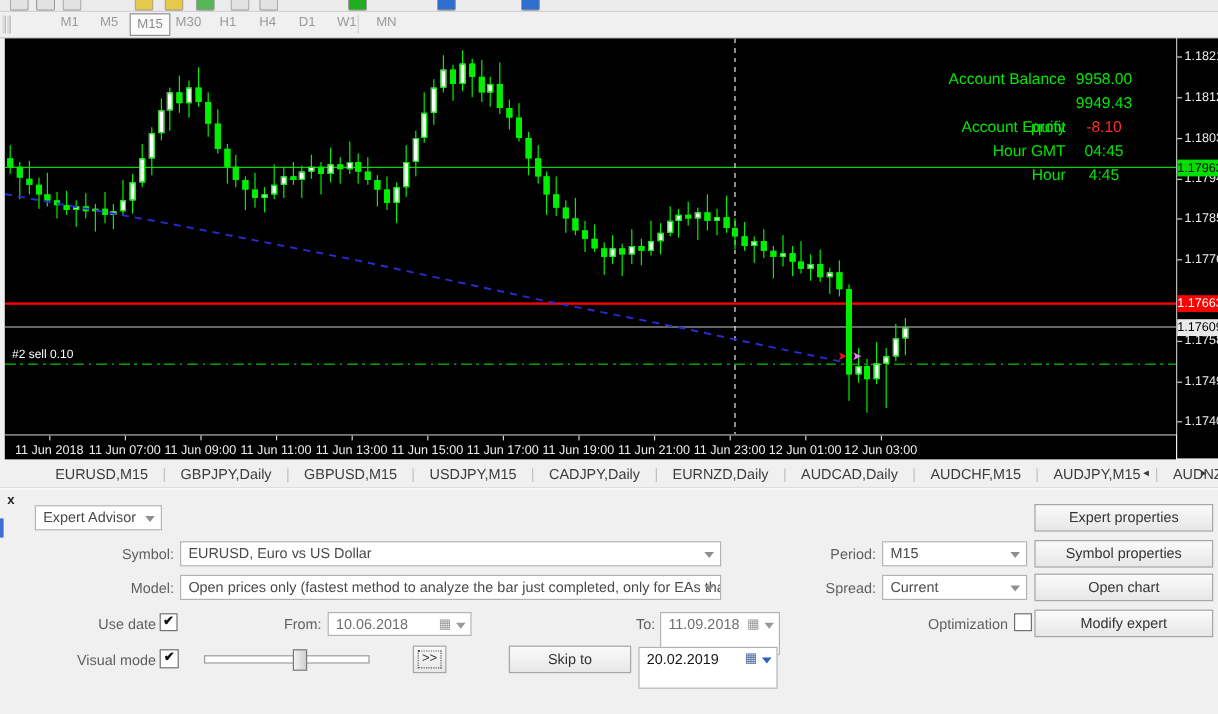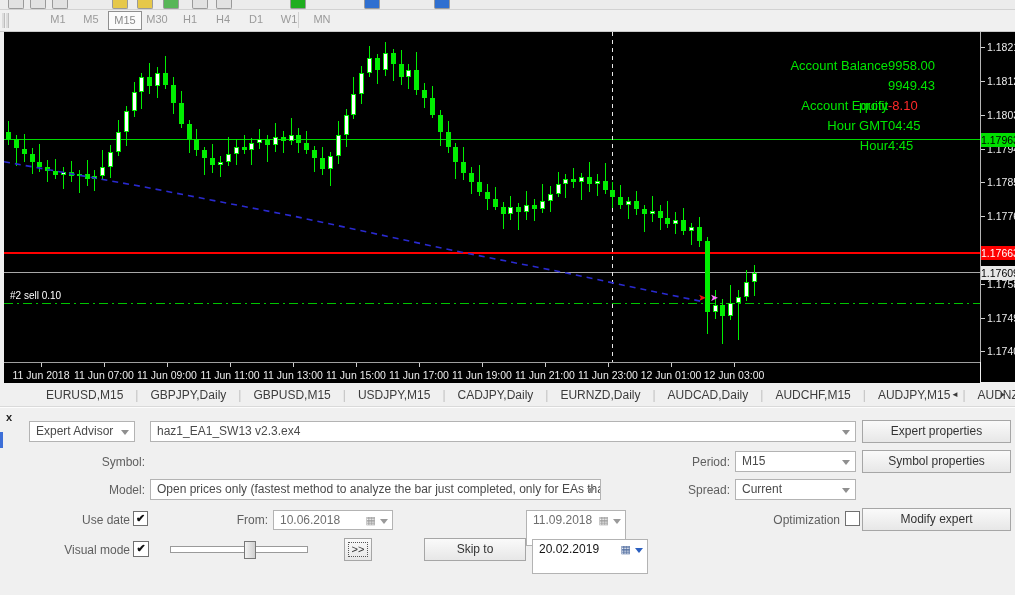--- a/index.html
+++ b/index.html
@@ -17,21 +17,21 @@
   .tf-btn{position:absolute;top:1px;height:17px;width:32px;line-height:17px;text-align:center;
           font-size:11px;color:#9a9a9a;cursor:default;}
   .tf-btn.active{background:#fbfbfb;border:1px solid #8f8f8f;color:#8a8a8a;}
   #tf-sep{position:absolute;left:298px;top:2px;width:1px;height:16px;background:#cfcfcf;}
 
   
   #chart{left:4px;top:32px;width:976px;height:330px;background:#000;overflow:hidden;}
   #chart-title{position:absolute;left:8px;top:4px;font-size:12px;font-weight:600;color:#fff;letter-spacing:.2px;}
   .ov-row{position:absolute;right:28px;display:flex;font-size:13px;}
   .ov-label{text-align:right;}
-  .ov-value{width:64px;text-align:left;}
+  .ov-value{width:64px;text-align:center;}
   .hline{position:absolute;left:0;width:100%;}
   .vline{position:absolute;top:0;height:100%;width:1px;}
   .wick{position:absolute;width:1px;}
   .body{position:absolute;box-sizing:border-box;border:1px solid #00ee00;}
   .arrow{position:absolute;font-size:10px;line-height:10px;}
   #trade-label{position:absolute;font-size:10px;color:#fff;}
 
   
   #paxis{left:981px;top:32px;width:34px;height:350px;background:#000;}
   #vsep{left:980px;top:32px;width:1px;height:330px;background:#b5b5b5;}
@@ -414,51 +414,52 @@
   <div class="tab-scroll" style="right:56px">◄</div>
   <div class="tab-scroll" style="right:8px">►</div>
 
   <div id="tester" class="abs">
     <div id="tester-close">x</div>
     <div id="panel-accent"></div>
 
     <div class="combo" style="left:29px;top:13px;width:106px;height:21px">
       <span>Expert Advisor</span><span class="arr"></span>
     </div>
-    <div class="combo" style="left:150px;top:13px;width:706px;height:21px">
-      <span>haz1_EA1_SW13 v2.3.ex4</span><span class="arr"></span>
-    </div>
     <div class="btn" style="left:862px;top:12px;width:149px;height:23px">Expert properties</div>
 
     <div class="lbl" style="left:40px;top:47px;width:105px">Symbol:</div>
+    <div class="combo" style="left:150px;top:43px;width:451px;height:21px">
+      <span>EURUSD, Euro vs US Dollar</span><span class="arr"></span>
+    </div>
     <div class="lbl" style="left:655px;top:47px;width:75px">Period:</div>
     <div class="combo" style="left:735px;top:43px;width:121px;height:21px">
       <span>M15</span><span class="arr"></span>
     </div>
     <div class="btn" style="left:862px;top:42px;width:149px;height:23px">Symbol properties</div>
 
     <div class="lbl" style="left:40px;top:75px;width:105px">Model:</div>
     <div class="combo" style="left:150px;top:71px;width:451px;height:21px">
       <span>Open prices only (fastest method to analyze the bar just completed, only for EAs that explici</span><span class="arr"></span>
     </div>
     <div class="lbl" style="left:655px;top:75px;width:75px">Spread:</div>
     <div class="combo" style="left:735px;top:71px;width:121px;height:21px">
       <span>Current</span><span class="arr"></span>
     </div>
+    <div class="btn" style="left:862px;top:70px;width:149px;height:23px">Open chart</div>
 
     <div class="lbl" style="left:58px;top:105px;width:72px">Use date</div>
     <div class="chk" style="left:133px;top:103px">✔</div>
     <div class="lbl" style="left:220px;top:105px;width:48px">From:</div>
     <div class="datefield" style="left:273px;top:102px;width:120px;height:20px;color:#6e6e6e">
       <span>10.06.2018</span>
       <span class="cal-ic" style="color:#9a9a9a">▦</span>
       <span class="datearr"></span>
     </div>
     <div class="lbl" style="left:505px;top:105px;width:41px">To:</div>
-    <div class="datefield" style="left:526px;top:102px;width:100px;height:36px;color:#6e6e6e">
+    <div class="datefield" style="left:550px;top:102px;width:100px;height:36px;color:#6e6e6e">
       <span>11.09.2018</span>
       <span class="cal-ic" style="color:#9a9a9a">▦</span>
       <span class="datearr"></span>
     </div>
     <div class="lbl" style="left:770px;top:105px;width:70px">Optimization</div>
     <div class="chk" style="left:845px;top:103px"></div>
     <div class="btn" style="left:862px;top:100px;width:149px;height:23px">Modify expert</div>
 
     <div class="lbl" style="left:50px;top:135px;width:80px">Visual mode</div>
     <div class="chk" style="left:133px;top:133px;width:14px;height:14px">✔</div>

